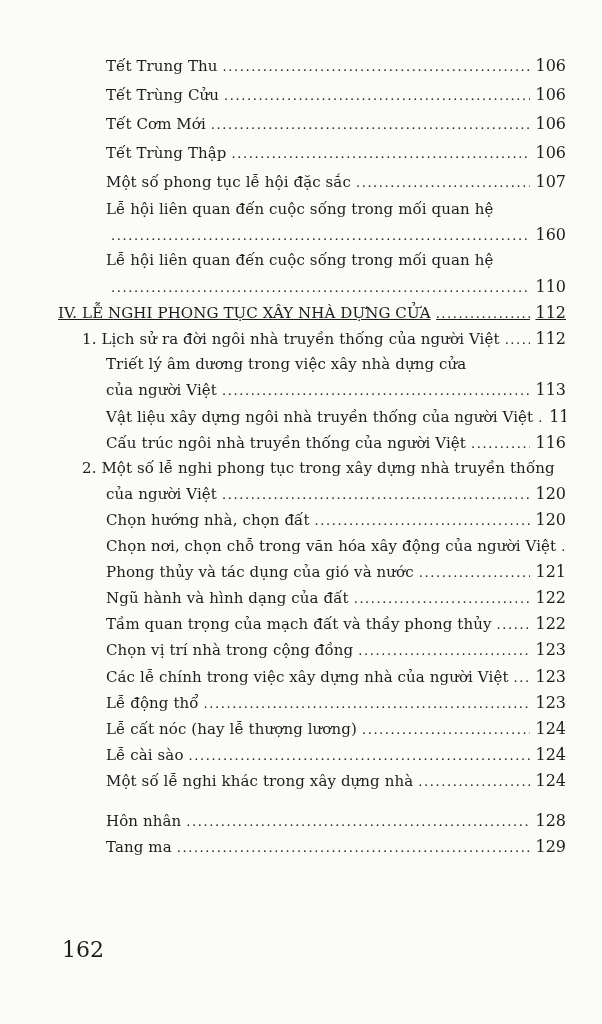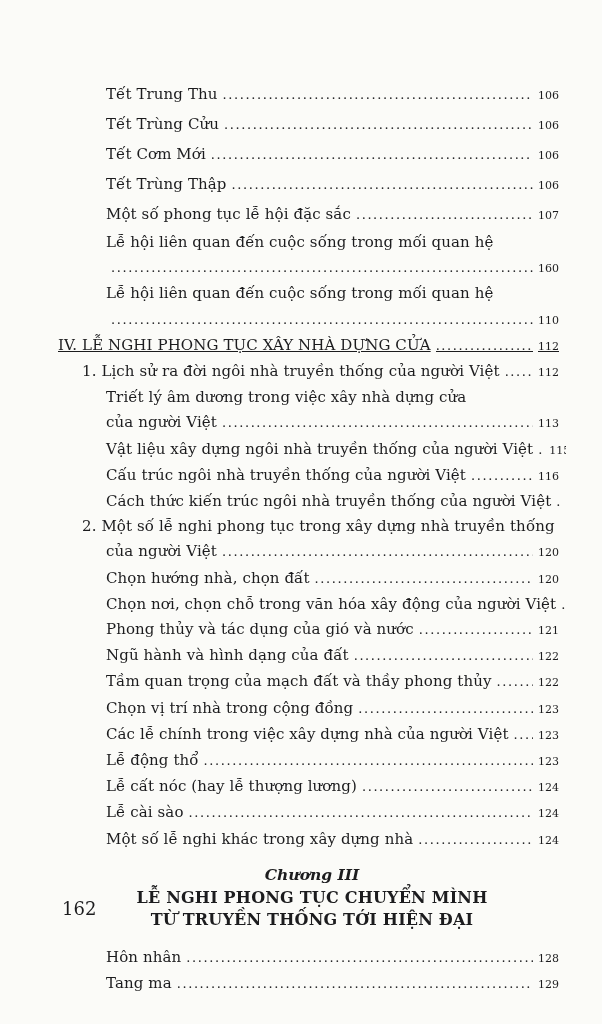--- a/index.html
+++ b/index.html
@@ -12,21 +12,21 @@
     background: #fbfbf8;
     font-family: "DejaVu Serif", "Liberation Serif", serif;
     color: #1c1c1e;
     overflow: hidden;
   }
   .page {
     position: relative;
     box-sizing: border-box;
     width: 602px;
     height: 1024px;
-    padding: 80px 36px 0 58px;
+    padding: 52px 36px 0 58px;
   }
   .toc {
     overflow: hidden;
   }
   .toc-row {
     display: flex;
     align-items: baseline;
     line-height: 25.2px;
     font-size: 15px;
     white-space: nowrap;
@@ -51,21 +51,21 @@
   .leader::after {
     content: "..........................................................................................................................................................................";
     font-size: 13px;
     letter-spacing: 1.6px;
     color: #242426;
   }
   .page-num {
     flex: 0 0 auto;
     min-width: 28px;
     text-align: left;
-    font-size: 11px;
+    font-size: 16px;
   }
   .chapter-heading {
     margin-top: 10px;
     text-align: center;
   }
   .ch-label {
     font-size: 15.5px;
     font-weight: bold;
     font-style: italic;
     line-height: 24px;
@@ -75,22 +75,22 @@
     font-weight: bold;
     line-height: 22.5px;
     letter-spacing: 0.2px;
   }
   .toc-bottom {
     margin-top: 13px;
   }
   .folio {
     position: absolute;
     left: 62px;
-    top: 898px;
-    font-size: 18px;
+    top: 937px;
+    font-size: 22px;
   }
 </style>
 </head>
 <body>
 
 <div class="page">
 
   <div class="toc" id="toc-rows">
       <div class="toc-row lvl-2">
     <span class="entry-text">Tết Trung Thu</span>
@@ -155,25 +155,20 @@
       <div class="toc-row lvl-2">
     <span class="entry-text">Vật liệu xây dựng ngôi nhà truyền thống của người Việt</span>
     <span class="leader"></span>
     <span class="page-num">115</span>
   </div>
       <div class="toc-row lvl-2">
     <span class="entry-text">Cấu trúc ngôi nhà truyền thống của người Việt</span>
     <span class="leader"></span>
     <span class="page-num">116</span>
   </div>
-      <div class="toc-row lvl-2">
-    <span class="entry-text">Cách thức kiến trúc ngôi nhà truyền thống của người Việt</span>
-    <span class="leader"></span>
-
-  </div>
       <div class="toc-row lvl-1">
     <span class="entry-text">2. Một số lễ nghi phong tục trong xây dựng nhà truyền thống</span>
 
   </div>
       <div class="toc-row lvl-2">
     <span class="entry-text">của người Việt</span>
     <span class="leader"></span>
     <span class="page-num">120</span>
   </div>
       <div class="toc-row lvl-2">
@@ -226,25 +221,20 @@
     <span class="leader"></span>
     <span class="page-num">124</span>
   </div>
       <div class="toc-row lvl-2">
     <span class="entry-text">Một số lễ nghi khác trong xây dựng nhà</span>
     <span class="leader"></span>
     <span class="page-num">124</span>
   </div>
     </div>
 
-  <div class="chapter-heading">
-    <div class="ch-label">Chương III</div>
-    <div class="ch-title">LỄ NGHI PHONG TỤC CHUYỂN MÌNH</div>
-    <div class="ch-title">TỪ TRUYỀN THỐNG TỚI HIỆN ĐẠI</div>
-  </div>
 
   <div class="toc toc-bottom" id="toc-rows-bottom">
       <div class="toc-row lvl-2">
     <span class="entry-text">Hôn nhân</span>
     <span class="leader"></span>
     <span class="page-num">128</span>
   </div>
       <div class="toc-row lvl-2">
     <span class="entry-text">Tang ma</span>
     <span class="leader"></span>

